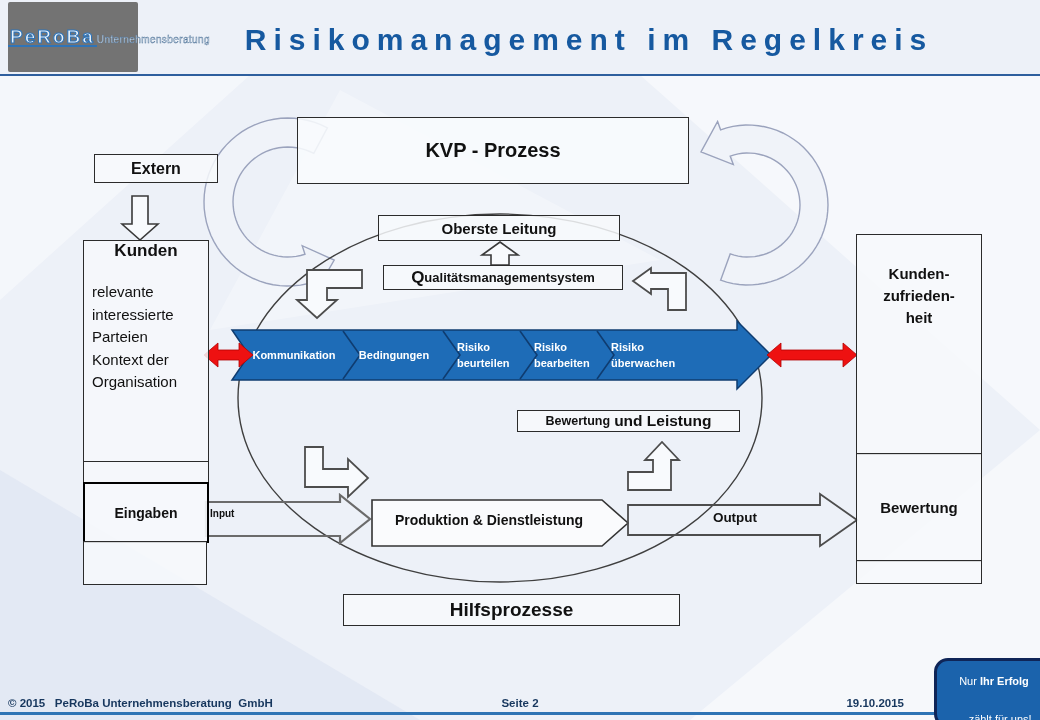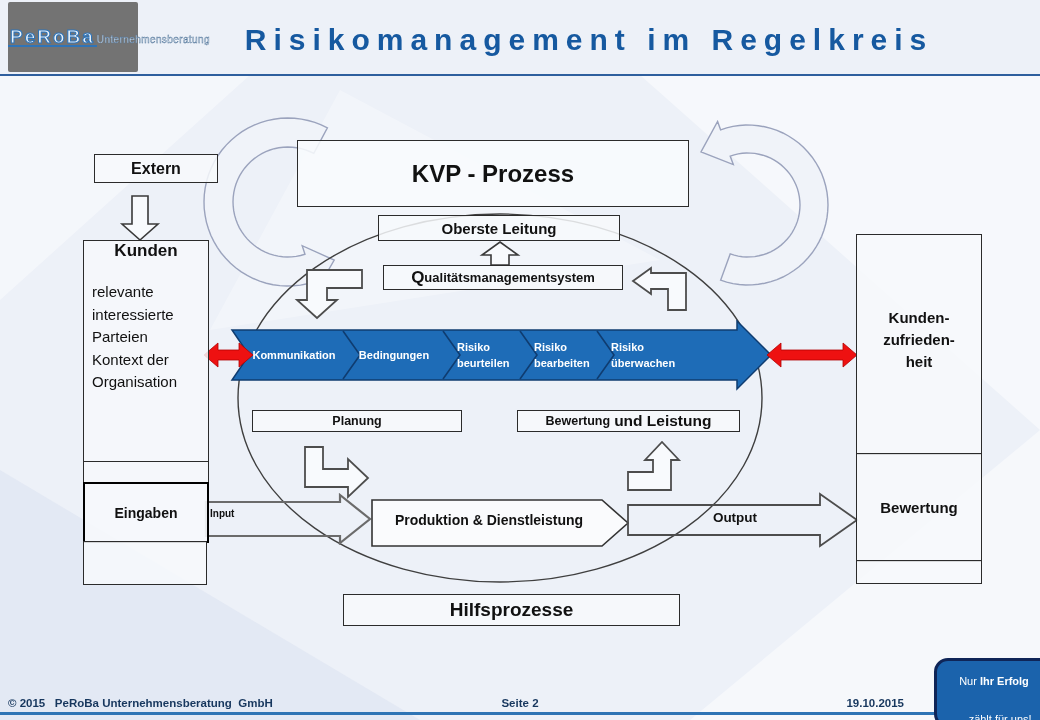--- a/index.html
+++ b/index.html
@@ -21,30 +21,30 @@
         display:flex;align-items:center;justify-content:center;font-weight:700;}
   .label{position:absolute;z-index:3;font-weight:700;}
   
   .extern-box{left:94px;top:154px;width:122px;height:27px;font-size:16px;}
   .kunden-box{left:83px;top:240px;width:124px;height:242px;display:block;background:#F6F8FCd9;}
   .kunden-title{text-align:center;font-size:17px;font-weight:700;}
   .kunden-lines{margin-top:20px;padding-left:8px;font-size:15px;line-height:22.5px;font-weight:400;}
   .kunden-divider{position:absolute;left:0;right:0;bottom:0;height:21px;border-top:1.2px solid #2b2b2b;}
   .eingaben-box{left:83px;top:482px;width:122px;height:57px;border:2.4px solid #000;font-size:14px;background:#F6F8FCe8;}
   .left-empty-box{left:83px;top:541px;width:122px;height:42px;}
-  .kvp-box{left:297px;top:140px;width:390px;height:65px;border-width:1.5px;font-size:24px;background:#F8FAFDe0;}
+  .kvp-box{left:297px;top:117px;width:390px;height:65px;border-width:1.5px;font-size:20px;background:#F8FAFDe0;}
   .oberste-box{left:378px;top:215px;width:240px;height:24px;font-size:15px;}
   .qms-box{left:383px;top:265px;width:238px;height:23px;font-size:13px;}
   .qms-q{font-size:17px;font-weight:700;}
   .planung-box{left:252px;top:410px;width:208px;height:20px;font-size:12.5px;}
   .bl-box{left:517px;top:410px;width:221px;height:20px;font-size:12.5px;}
   .bl-large{font-size:15.5px;margin-left:4px;}
   .hilfs-box{left:343px;top:594px;width:335px;height:30px;font-size:19px;border-width:1.5px;}
   .kzf-box{left:856px;top:234px;width:124px;height:219px;display:block;}
-  .kzf-text{margin-top:72px;text-align:center;font-size:15px;line-height:22px;font-weight:700;}
+  .kzf-text{margin-top:28px;text-align:center;font-size:15px;line-height:22px;font-weight:700;}
   .bw-box{left:856px;top:453px;width:124px;height:107px;font-size:15px;}
   .right-empty-box{left:856px;top:560px;width:124px;height:22px;}
   
   .chain-label{color:#fff;font-weight:600;font-size:11px;display:flex;align-items:center;justify-content:center;}
   .chain-two{display:block;text-align:left;line-height:15.5px;padding-top:4px;padding-left:10px;}
   .seg1{left:245px;top:340px;width:98px;height:30px;}
   .seg2{left:345px;top:340px;width:98px;height:30px;}
   .seg3{left:447px;top:336px;width:73px;height:38px;}
   .seg4{left:524px;top:336px;width:73px;height:38px;}
   .seg5{left:601px;top:336px;width:92px;height:38px;}
@@ -135,21 +135,20 @@
   <div class="dbox eingaben-box">Eingaben</div>
   <div class="dbox left-empty-box"></div>
   <div class="label input-label">Input</div>
 
   <div class="dbox kvp-box">KVP - Prozess</div>
   <div class="dbox oberste-box">Oberste Leitung</div>
   <div class="dbox qms-box">
     <span class="qms-q">Q</span>
       <span>ualitätsmanagementsystem</span>
   </div>
-  <div class="dbox planung-box">Planung</div>
   <div class="dbox bl-box">
     <span>Bewertung</span>
     <span class="bl-large">und Leistung</span>
   </div>
   <div class="label produktion-label">Produktion &amp; Dienstleistung</div>
   <div class="label output-label">Output</div>
   <div class="dbox hilfs-box">Hilfsprozesse</div>
 
   <div class="abs chain-label seg1" style="z-index:3;">Kommunikation</div>
   <div class="abs chain-label seg2" style="z-index:3;">Bedingungen</div>

